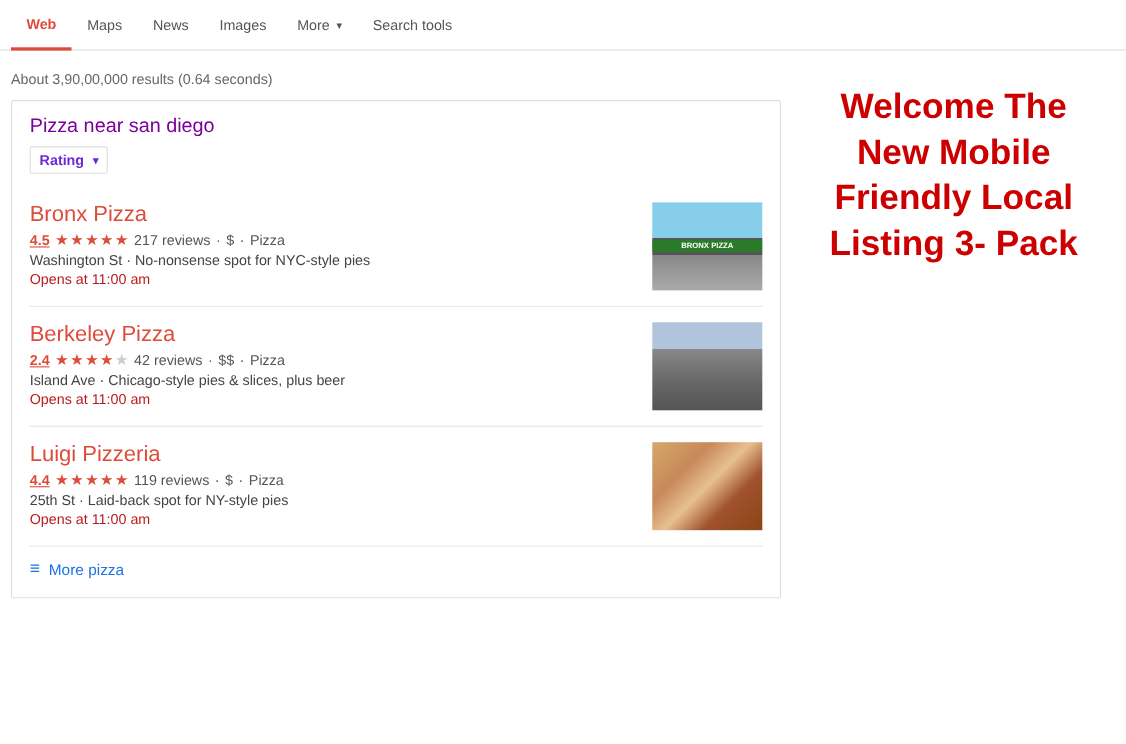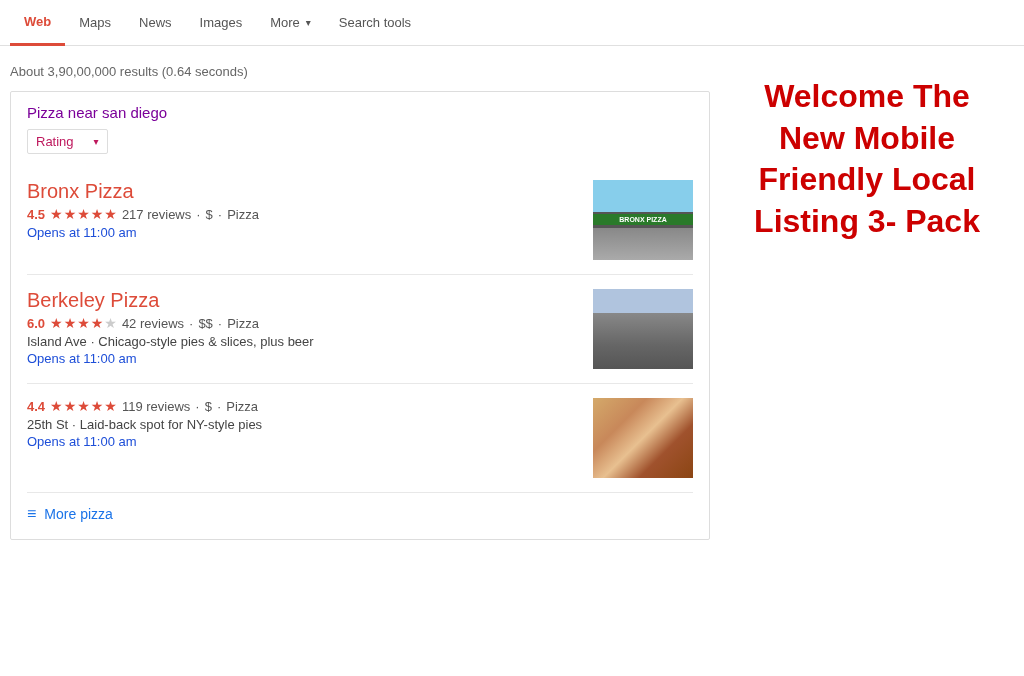--- a/index.html
+++ b/index.html
@@ -52,38 +52,39 @@
     
     .local-card {
       border: 1px solid #ddd;
       border-radius: 2px;
       padding: 12px 16px;
       background: #fff;
     }
 
     .search-query-title {
       color: #7b0099;
-      font-size: 15px;
+      font-size: 18px;
       font-weight: normal;
       margin-bottom: 8px;
       cursor: pointer;
     }
 
     .rating-filter {
       display: flex;
       align-items: center;
       font-size: 13px;
-      color: #be185d;
-      gap: 20px;
+      color: #6d28d9;
+      gap: 8px;
       margin-bottom: 12px;
       cursor: pointer;
       border: 1px solid #ddd;
       display: inline-flex;
       padding: 4px 8px;
       border-radius: 2px;
+      font-weight: bold;
     }
 
     
     .listing-item {
       display: flex;
       justify-content: space-between;
       align-items: flex-start;
       padding: 14px 0;
     }
     .listing-item + .listing-item { border-top: 1px solid #e8e8e8; gap: 16px; }
@@ -103,38 +104,39 @@
       align-items: center;
       gap: 5px;
       font-size: 13px;
       color: #555;
       margin-bottom: 3px;
     }
 
     .rating-num {
       color: #dd4b39;
       font-weight: bold;
+      text-decoration: underline;
     }
 
     .stars {
       display: inline-flex;
       gap: 1px;
     }
     .star { color: #dd4b39; font-size: 14px; }
     .star-half { color: #dd4b39; font-size: 14px; }
     .star-empty { color: #ccc; font-size: 14px; }
 
     .listing-desc {
       font-size: 13px;
       color: #444;
       margin-bottom: 2px;
     }
     .listing-hours {
       font-size: 13px;
-      color: #1d4ed8;
+      color: #b91c1c;
     }
 
     .listing-img {
       width: 100px;
       height: 80px;
       object-fit: cover;
       flex-shrink: 0;
       background: #ccc;
       display: flex;
       align-items: center;
@@ -260,30 +262,35 @@
                   <span class="star">★</span>
                   <span class="star">★</span>
                   <span class="star-half">★</span>
               </span>
               <span>217 reviews</span>
               <span>·</span>
               <span>$</span>
               <span>·</span>
               <span>Pizza</span>
             </div>
+            <div class="listing-desc">
+              <span>Washington St</span>
+              <span> · </span>
+              <span>No-nonsense spot for NYC-style pies</span>
+            </div>
             <div class="listing-hours">Opens at 11:00 am</div>
           </div>
           <div class="listing-img img-bronx"></div>
         </div>
 
         <div class="listing-item">
           <div class="listing-info">
             <div class="listing-name">Berkeley Pizza</div>
             <div class="listing-meta">
-              <span class="rating-num">6.0</span>
+              <span class="rating-num">2.4</span>
               <span class="stars">
                 <span class="star">★</span>
                   <span class="star">★</span>
                   <span class="star">★</span>
                   <span class="star">★</span>
                   <span class="star-empty">★</span>
               </span>
               <span>42 reviews</span>
               <span>·</span>
               <span>$$</span>
@@ -295,20 +302,21 @@
               <span> · </span>
               <span>Chicago-style pies &amp; slices, plus beer</span>
             </div>
             <div class="listing-hours">Opens at 11:00 am</div>
           </div>
           <div class="listing-img img-berkeley"></div>
         </div>
 
         <div class="listing-item">
           <div class="listing-info">
+            <div class="listing-name">Luigi Pizzeria</div>
             <div class="listing-meta">
               <span class="rating-num">4.4</span>
               <span class="stars">
                 <span class="star">★</span>
                   <span class="star">★</span>
                   <span class="star">★</span>
                   <span class="star">★</span>
                   <span class="star-half">★</span>
               </span>
               <span>119 reviews</span>

